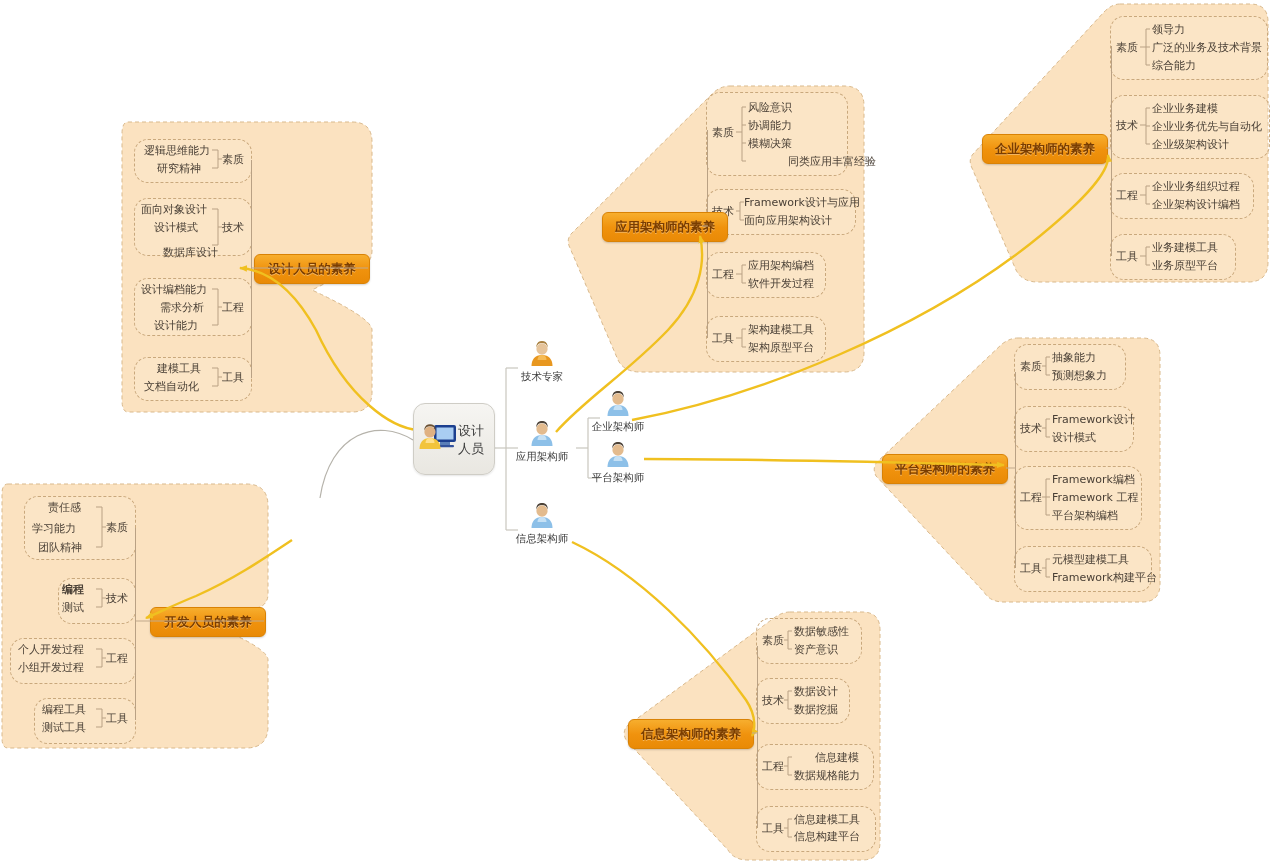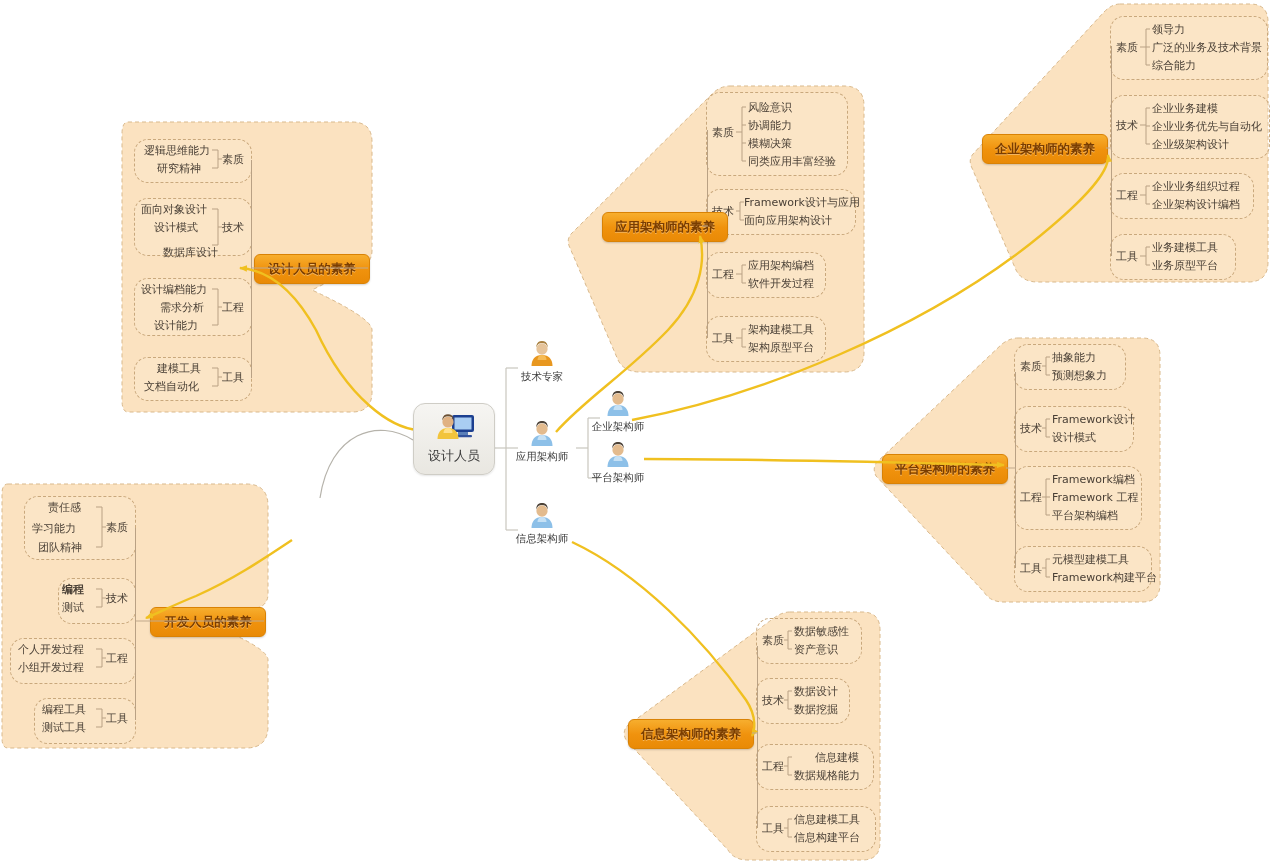--- a/index.html
+++ b/index.html
@@ -23,21 +23,21 @@
          background:linear-gradient(180deg,#f7ae2e 0%,#f0920d 52%,#e98a06 100%);
          border:1px solid #d98205;border-radius:6px;
          color:#7a3d00;font-size:12.5px;font-weight:bold;
          text-shadow:0 1px 0 rgba(255,255,255,0.35);
          box-shadow:0 1px 2px rgba(0,0,0,0.18);white-space:nowrap;}
 
   
   .rolebox{position:absolute;background:linear-gradient(180deg,#f6f5f2 0%,#e9e7e1 100%);
            border:1px solid #cfcdc6;border-radius:12px;
            box-shadow:0 1px 2px rgba(0,0,0,0.10);
-           display:flex;flex-direction:column;align-items:center;justify-content:center;}
+           display:flex;flex-direction:row;align-items:center;justify-content:center;}
   .rolebox .lbl{font-size:13px;color:#3b3b3b;margin-top:2px;}
   .rolebox.plain{background:#e9e7e1;}
 
   
   .person{position:absolute;display:flex;flex-direction:column;align-items:center;}
   .person .lbl{font-size:10.5px;color:#3b3b3b;margin-top:1px;white-space:nowrap;}
 
   svg.overlay{position:absolute;left:0;top:0;width:1280px;height:864px;
               pointer-events:none;}
   .avatar{display:block;}
@@ -127,21 +127,21 @@
   <div class="group" style="left:706px;top:92px;width:140px;height:82px;"></div>
   <div class="group" style="left:706px;top:189px;width:148px;height:44px;"></div>
   <div class="group" style="left:706px;top:252px;width:118px;height:44px;"></div>
   <div class="group" style="left:706px;top:316px;width:118px;height:44px;"></div>
   <div class="spine" style="left:707px;top:130px;height:208px;"></div>
 
   <div class="cat" style="left:712px;top:126px;">素质</div>
   <div class="leaf" style="left:748px;top:101px;">风险意识</div>
   <div class="leaf" style="left:748px;top:119px;">协调能力</div>
   <div class="leaf" style="left:748px;top:137px;">模糊决策</div>
-  <div class="leaf" style="left:748px;top:155px;">同类应用丰富经验</div>
+  <div class="leaf" style="left:788px;top:155px;">同类应用丰富经验</div>
 
   <div class="cat" style="left:712px;top:205px;">技术</div>
   <div class="leaf" style="left:744px;top:196px;">Framework设计与应用</div>
   <div class="leaf" style="left:744px;top:214px;">面向应用架构设计</div>
 
   <div class="cat" style="left:712px;top:268px;">工程</div>
   <div class="leaf" style="left:748px;top:259px;">应用架构编档</div>
   <div class="leaf" style="left:748px;top:277px;">软件开发过程</div>
 
   <div class="cat" style="left:712px;top:332px;">工具</div>
@@ -214,21 +214,21 @@
   <div class="cat" style="left:762px;top:694px;">技术</div>
   <div class="leaf" style="left:794px;top:685px;">数据设计</div>
   <div class="leaf" style="left:794px;top:703px;">数据挖掘</div>
 
   <div class="cat" style="left:762px;top:760px;">工程</div>
   <div class="leaf" style="left:794px;top:751px;margin-left:21px;">信息建模</div>
   <div class="leaf" style="left:794px;top:769px;">数据规格能力</div>
 
   <div class="cat" style="left:762px;top:822px;">工具</div>
   <div class="leaf" style="left:794px;top:813px;">信息建模工具</div>
-  <div class="leaf" style="left:794px;top:831px;">信息构建平台</div>
+  <div class="leaf" style="left:794px;top:831px;font-family:Liberation Mono, monospace;">信息构建平台</div>
 
   <div class="topic" style="left:628px;top:719px;width:124px;height:28px;">信息架构师的素养</div>
 
   <svg class="overlay">
 
     <path d="M493,448 L506,448" stroke="#c9c6be" fill="none" stroke-width="1.2"></path>
     <path d="M506,368 L506,530" stroke="#c9c6be" fill="none" stroke-width="1.2"></path>
     <path d="M506,368 L518,368" stroke="#c9c6be" fill="none" stroke-width="1.2"></path>
     <path d="M506,448 L518,448" stroke="#c9c6be" fill="none" stroke-width="1.2"></path>
     <path d="M506,530 L518,530" stroke="#c9c6be" fill="none" stroke-width="1.2"></path>

